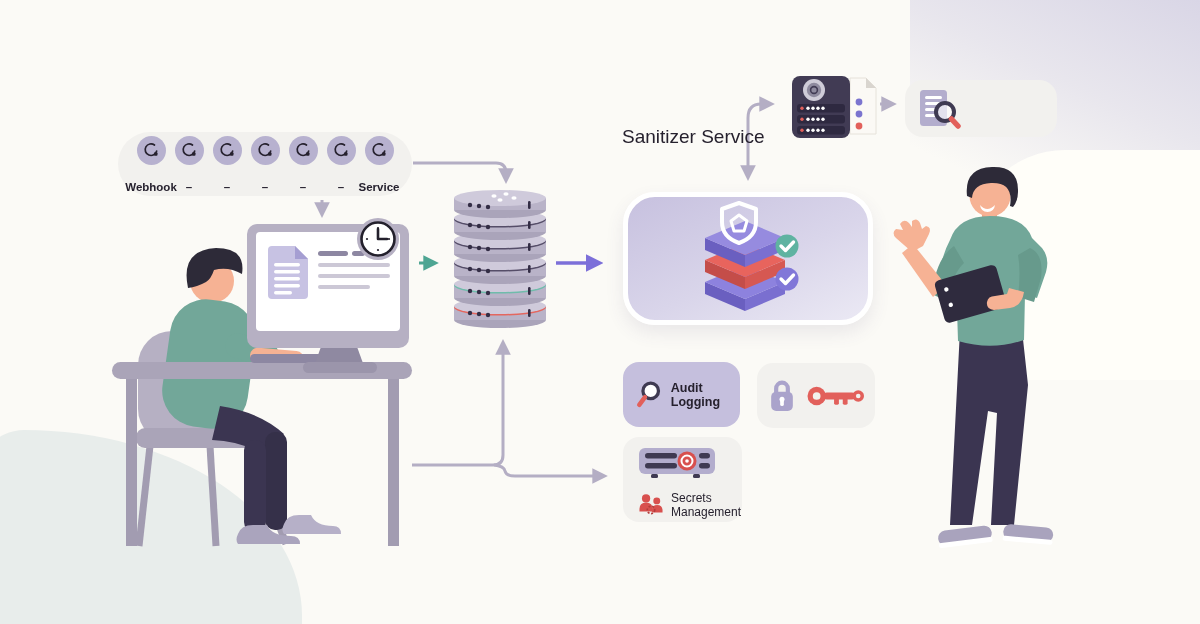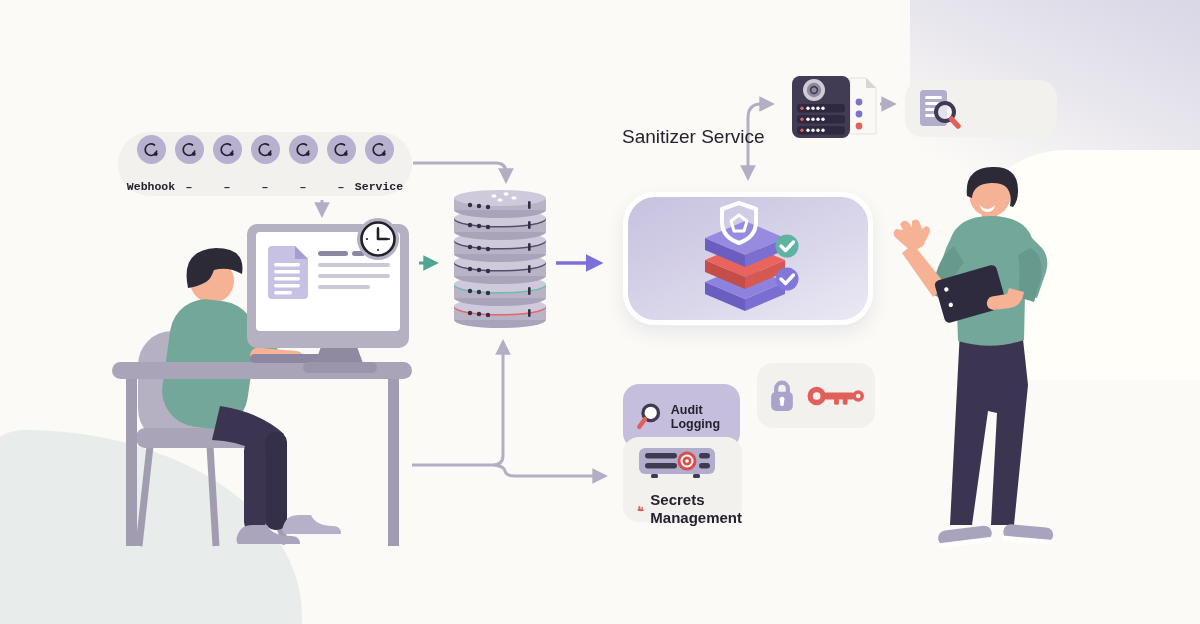--- a/index.html
+++ b/index.html
@@ -17,43 +17,43 @@
   
   .pill{background:#f2f1ee;border-radius:40px;}
   .softbox{background:#f2f1ee;border-radius:16px;}
   .lavbox{background:#c5bfdd;border-radius:16px;}
 
   .webhook-pill{left:118px;top:132px;width:294px;height:64px;display:flex;align-items:center;
                 justify-content:space-between;padding:0 14px;box-sizing:border-box;}
   .wh-item{display:flex;flex-direction:column;align-items:center;width:38px;}
   .wh-circle{width:29px;height:29px;border-radius:50%;background:#b7b1cf;display:flex;
              align-items:center;justify-content:center;}
-  .wh-label{font-size:11.5px;font-weight:700;margin-top:16px;white-space:nowrap;color:#26212e;font-family:Liberation Mono, monospace;}
+  .wh-label{font-size:11.5px;font-weight:700;margin-top:16px;white-space:nowrap;color:#26212e;}
 
   .sanitizer-label{left:622px;top:108px;font-size:19px;font-weight:400;margin-top:18px;}
 
   .sanitizer-box{left:623px;top:192px;width:250px;height:133px;border:5px solid #ffffff;border-radius:32px;
                  background:linear-gradient(155deg,#c7c1df 0%,#d9d5ea 55%,#ebe9f4 100%);
                  box-shadow:0 8px 18px rgba(80,70,120,0.10);box-sizing:border-box;}
 
   .api-box{left:905px;top:80px;width:152px;height:57px;border-radius:18px;display:flex;
            align-items:center;gap:9px;padding-left:12px;box-sizing:border-box;}
   .api-text{font-size:15.5px;font-weight:700;line-height:1.18;}
 
-  .audit-box{left:623px;top:384px;width:117px;height:65px;display:flex;align-items:center;
+  .audit-box{left:623px;top:362px;width:117px;height:65px;display:flex;align-items:center;
              gap:7px;padding-left:13px;box-sizing:border-box;}
   .audit-label{font-size:12.5px;font-weight:700;}
 
   .lock-box{left:757px;top:363px;width:118px;height:65px;display:flex;align-items:center;
             justify-content:center;gap:10px;}
 
   .secrets-box{left:623px;top:437px;width:119px;height:85px;box-sizing:border-box;padding:10px 0 0 14px;}
   .region-box{left:757px;top:437px;width:118px;height:85px;box-sizing:border-box;padding:10px 0 0 14px;}
   .minirow{display:flex;align-items:center;gap:6px;margin-top:6px;}
-  .minilabel{font-size:15px;font-weight:700;line-height:1.2;}
+  .minilabel{font-size:12px;font-weight:400;line-height:1.2;}
 </style>
 </head>
 <body>
 
 <div class="canvas">
 
   <div class="abs decor-tr"></div>
   <div class="abs decor-tr-blob"></div>
   <div class="abs decor-bl"></div>
 

